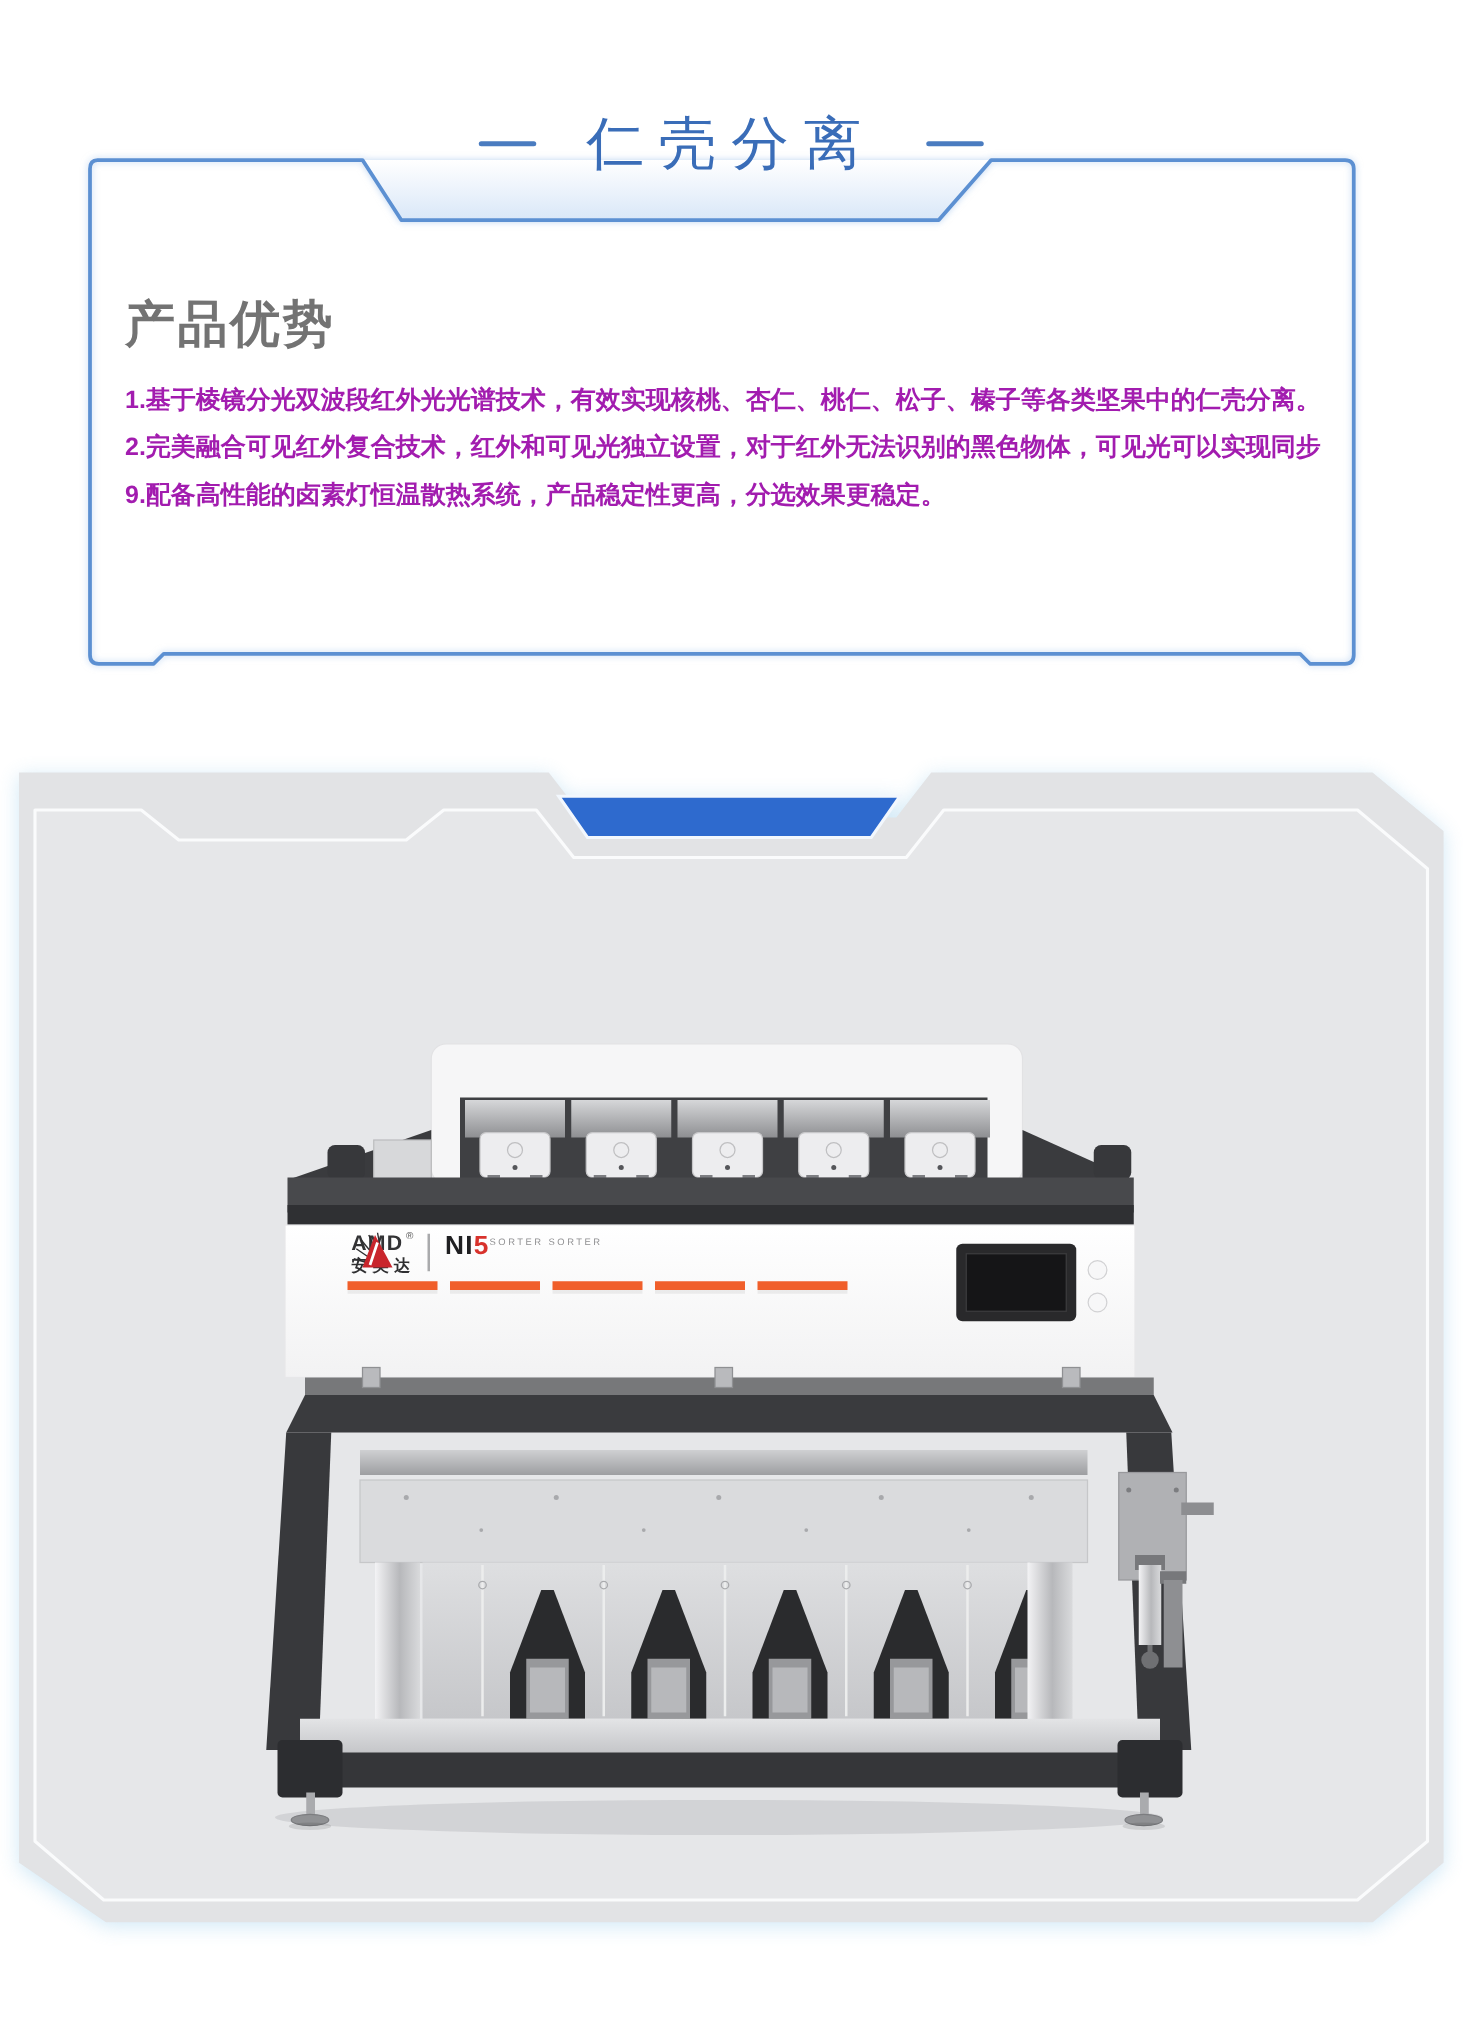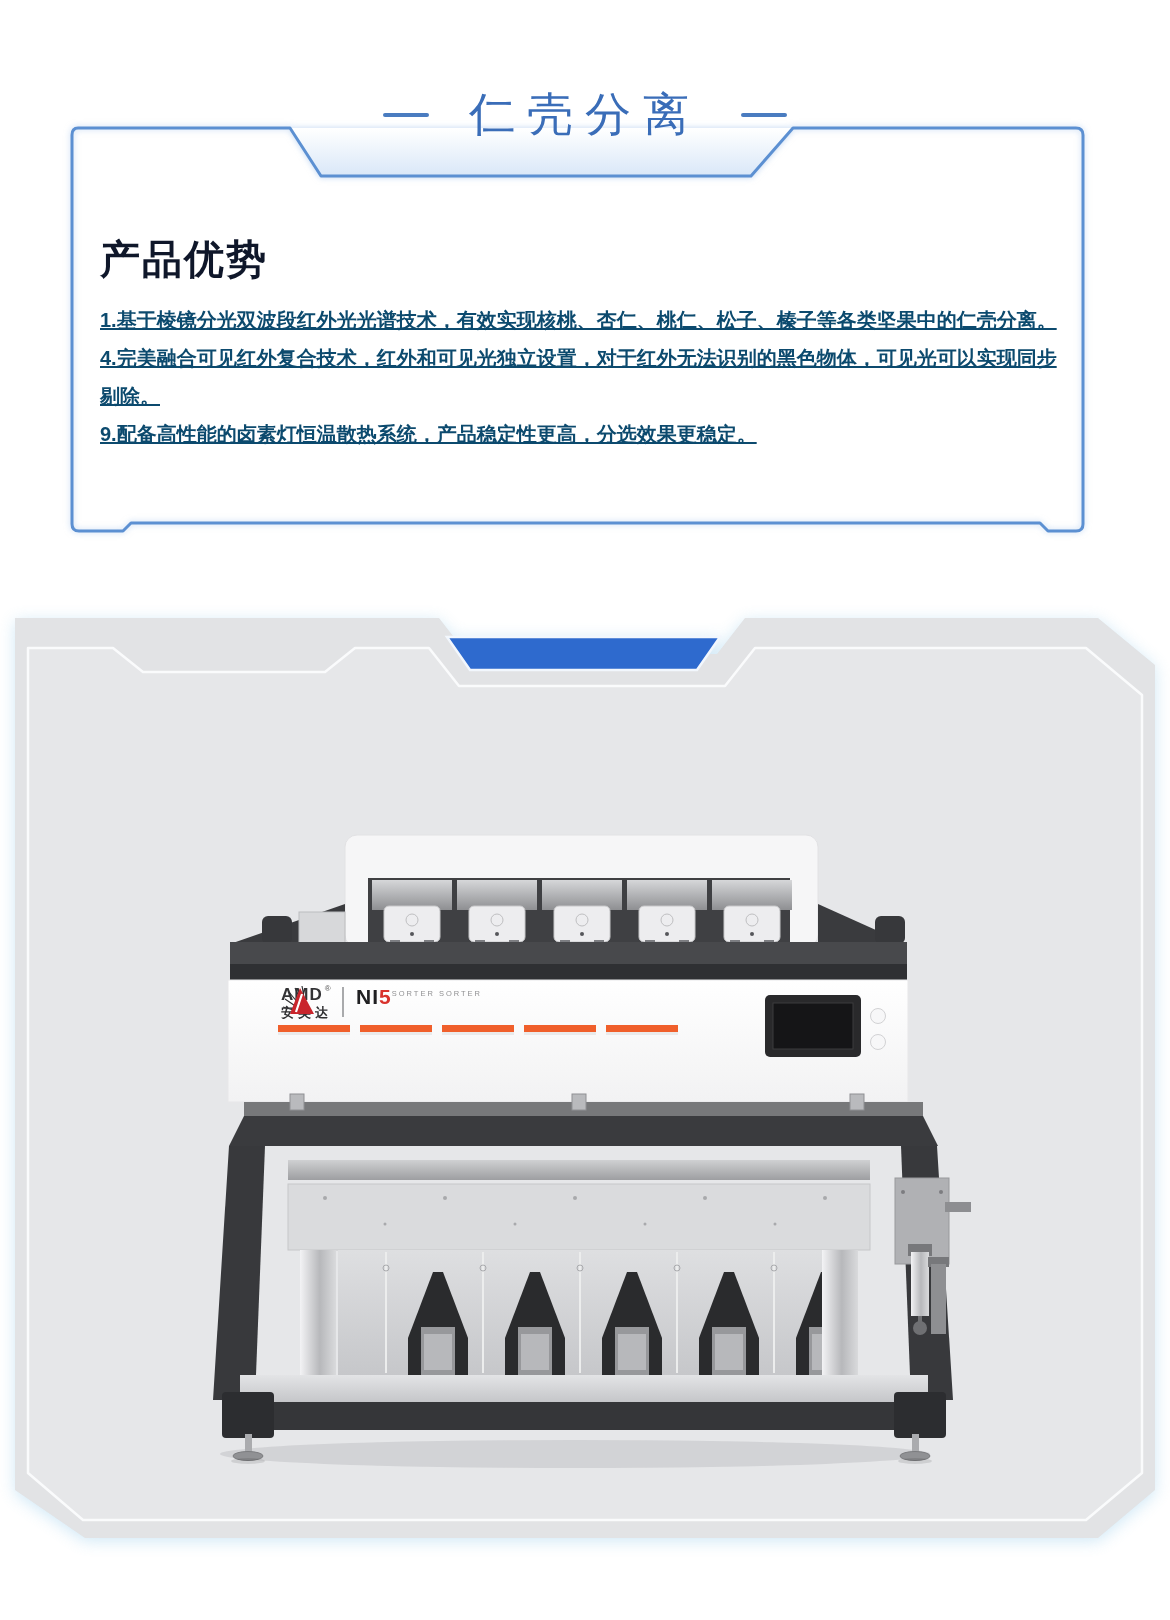--- a/index.html
+++ b/index.html
@@ -14,22 +14,22 @@
   }
   .title-dash{width:46px;height:4px;background:#4a7cc0;border-radius:2px;}
   .page-title{
     font-size:46px;color:#3a6db8;letter-spacing:12px;font-weight:500;
     white-space:nowrap;
   }
   
   .adv-svg{position:absolute;left:60px;top:118px;width:1040px;height:424px;
     filter:drop-shadow(0 0 3px rgba(140,180,230,.55));}
   .adv-content{position:absolute;left:100px;top:232px;width:975px;z-index:4;}
-  .adv-heading{font-size:40px;font-weight:800;letter-spacing:2px;margin:0 0 14px 0;color:#0f172a;}
-  .adv-line{font-size:20px;font-weight:700;line-height:38px;color:#0c4a6e;white-space:nowrap;text-decoration:underline;}
+  .adv-heading{font-size:40px;font-weight:800;letter-spacing:2px;margin:0 0 14px 0;color:#737373;}
+  .adv-line{font-size:20px;font-weight:700;line-height:38px;color:#a21caf;white-space:nowrap;}
   
   .showcase{position:absolute;left:15px;top:612px;width:1140px;height:926px;
     filter:drop-shadow(0 3px 8px rgba(150,205,235,.45));}
   .showcase svg{position:absolute;left:0;top:0;}
   
   .logo-row{position:absolute;left:266px;top:374px;display:flex;align-items:flex-start;z-index:6;}
   .logo-mark{width:36px;height:30px;margin-right:6px;}
   .brand-col{display:flex;flex-direction:column;line-height:1;}
   .brand-top{display:flex;align-items:flex-start;}
   .brand-en{font-size:17px;font-weight:800;letter-spacing:1px;color:#333335;}
@@ -58,22 +58,21 @@
       <stop offset="1" stop-color="#d9e7f8"></stop>
     </linearGradient>
   </defs>
   <polygon points="230,10 733,10 691,58 261,58" fill="url(#notchFill)"></polygon>
   <path d="M 18,10 H 230 L 261,58 H 691 L 733,10 H 1016 Q 1023,10 1023,17 V 406 Q 1023,413 1016,413 H 988 L 980,405 H 71 L 63,413 H 19 Q 12,413 12,406 V 17 Q 12,10 18,10 Z" fill="none" stroke="#5c90d2" stroke-width="3" stroke-linejoin="round"></path>
 </svg>
 
 <div class="adv-content">
   <h2 class="adv-heading">产品优势</h2>
   <div class="adv-line">1.基于棱镜分光双波段红外光光谱技术，有效实现核桃、杏仁、桃仁、松子、榛子等各类坚果中的仁壳分离。</div>
-  <div class="adv-line">4.完美融合可见红外复合技术，红外和可见光独立设置，对于红外无法识别的黑色物体，可见光可以实现同步</div>
-  <div class="adv-line">剔除。</div>
+  <div class="adv-line">2.完美融合可见红外复合技术，红外和可见光独立设置，对于红外无法识别的黑色物体，可见光可以实现同步</div>
   <div class="adv-line">9.配备高性能的卤素灯恒温散热系统，产品稳定性更高，分选效果更稳定。</div>
 </div>
 
 <div class="showcase">
   <svg width="1140" height="926" viewBox="0 0 1140 926">
     <defs>
       <linearGradient id="gPlate" x1="0" y1="0" x2="0" y2="1">
         <stop offset="0" stop-color="#d6d7d9"></stop>
           <stop offset="1" stop-color="#8e8f92"></stop>
       </linearGradient>

